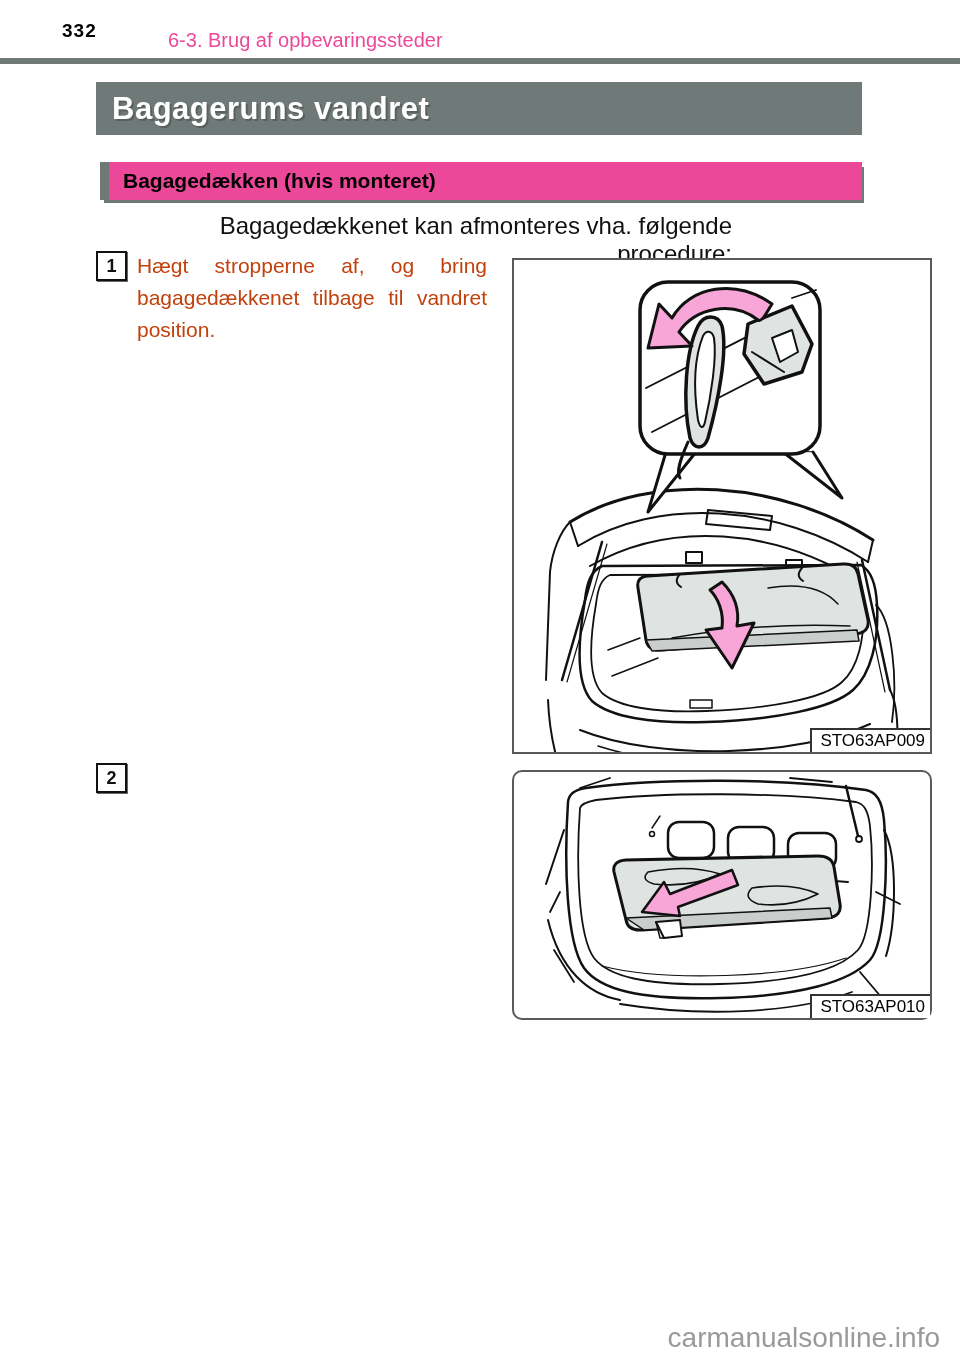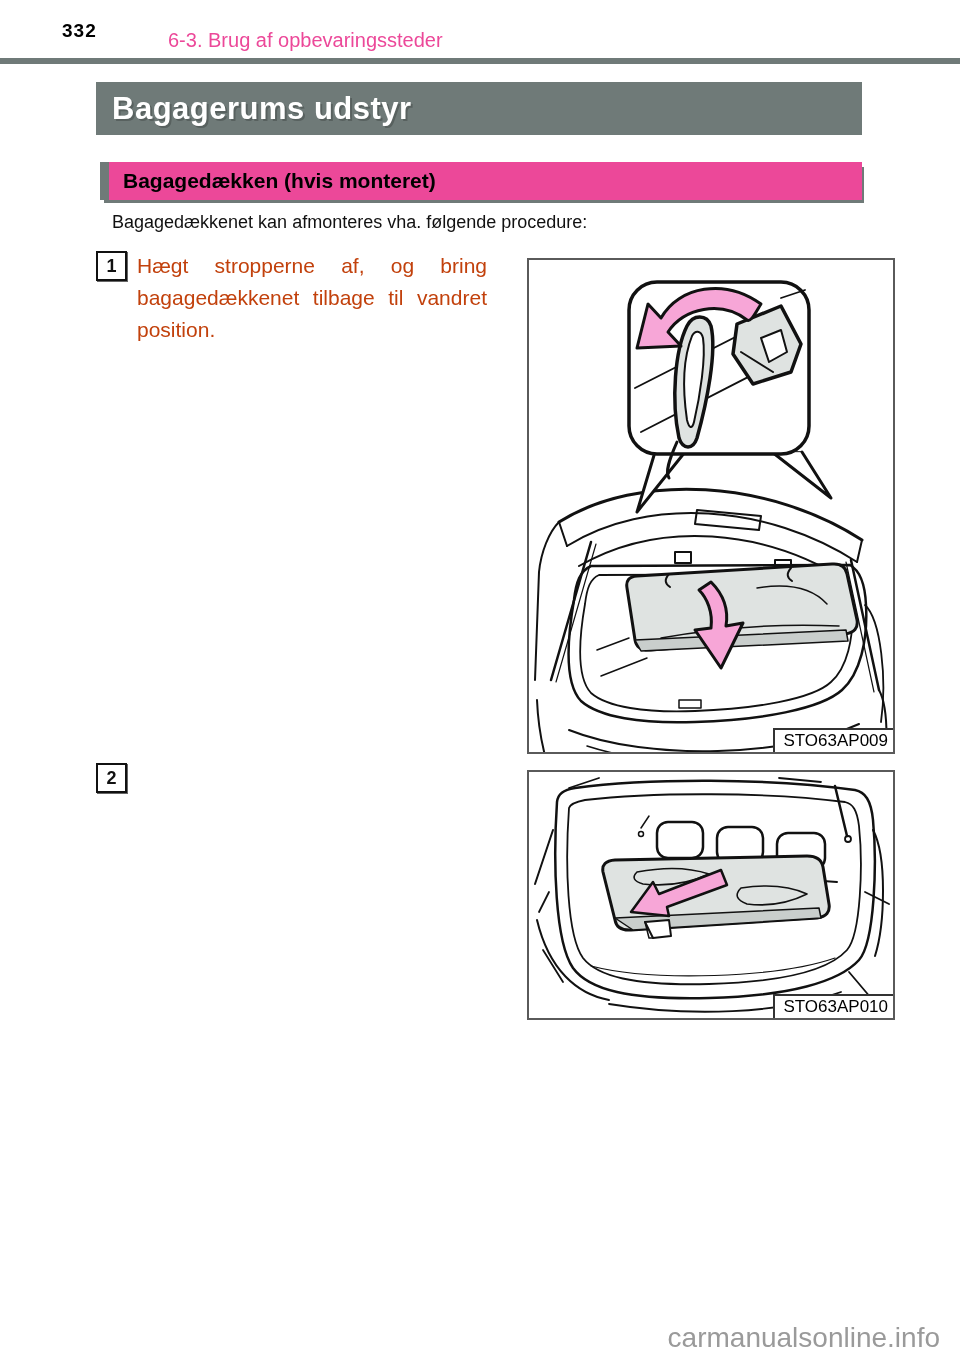--- a/index.html
+++ b/index.html
@@ -28,60 +28,60 @@
   }
   .section-heading{
     position:absolute;left:100px;top:162px;width:762px;height:38px;
     background:#ec4899;box-sizing:border-box;border-left:9px solid #6f7a78;
     box-shadow:3px 4px 0 -1px #6f7a78;display:flex;align-items:center;
   }
   .section-heading-text{
     font-size:21px;font-weight:bold;color:#000;padding-left:14px;
   }
   .intro-text{
-    position:absolute;left:112px;top:212px;width:620px;font-size:18px;color:#111;
+    position:absolute;left:112px;top:212px;width:620px;font-size:24px;color:#111;text-align:right;
   }
   .step{
     position:absolute;left:96px;width:392px;display:flex;align-items:flex-start;
   }
   .step-1{top:250px;}
   .step-2{top:762px;}
   .step-num{
     flex:none;width:27px;height:26px;border:2px solid #111;background:#fff;
     box-shadow:1px 1px 0 #666;display:flex;align-items:center;justify-content:center;
     font-size:18px;font-weight:bold;margin-right:10px;margin-top:1px;
   }
   .step-text{
     width:350px;font-size:21px;line-height:32px;text-align:justify;color:#c2410c;
   }
   .figure{
-    position:absolute;left:527px;width:368px;border:2px solid #5a5a5a;
+    position:absolute;left:512px;width:420px;border:2px solid #5a5a5a;
     background:#fff;box-sizing:border-box;
   }
   .figure-1{top:258px;height:496px;}
-  .figure-2{top:770px;height:250px;}
+  .figure-2{top:770px;height:250px;border-radius:10px;}
   .figure svg{display:block;width:100%;height:100%;}
   .fig-caption{
     position:absolute;right:0;bottom:0;background:#fff;
     border-top:2px solid #333;border-left:2px solid #333;
     font-size:17px;color:#000;padding:1px 5px 2px 8px;line-height:19px;
   }
   .watermark{
     position:absolute;right:20px;top:1322px;font-size:28px;color:#9a9a9a;
   }
 </style>
 </head>
 <body>
 
 <div class="page-num">332</div>
 <div class="running-header">6-3. Brug af opbevaringssteder</div>
 <div class="top-rule"></div>
 
 <div class="banner">
-  <span class="banner-title">Bagagerums udstyr</span>
+  <span class="banner-title">Bagagerums vandret</span>
 </div>
 
 <div class="section-heading">
   <span class="section-heading-text">Bagagedækken (hvis monteret)</span>
 </div>
 
 <div class="intro-text">Bagagedækkenet kan afmonteres vha. følgende procedure:</div>
 
 <div class="step step-1">
   <div class="step-num">1</div>

